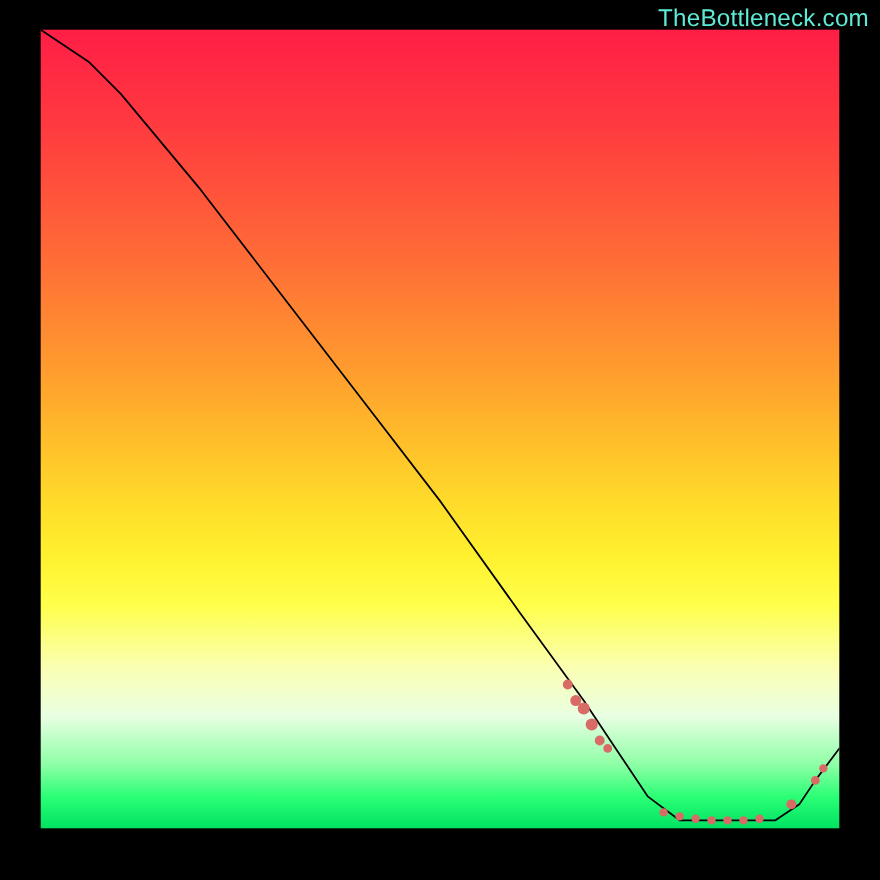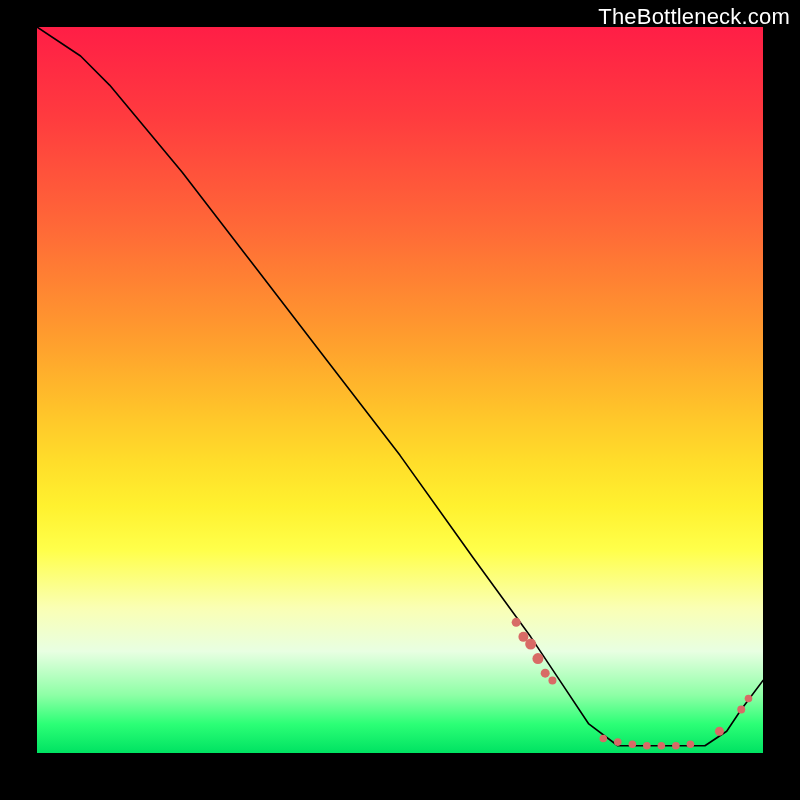--- a/index.html
+++ b/index.html
@@ -14,21 +14,21 @@
   .frame {
     position: relative;
     width: 800px;
     height: 800px;
     background: #000;
   }
   .watermark {
     position: absolute;
     top: 4px;
     right: 10px;
-    color: #ffffff;
+    color: #5eead4;
     font-size: 22px;
     font-weight: 500;
     letter-spacing: 0.2px;
     z-index: 5;
   }
   .plot {
     position: absolute;
     left: 37px;
     top: 27px;
     width: 726px;

